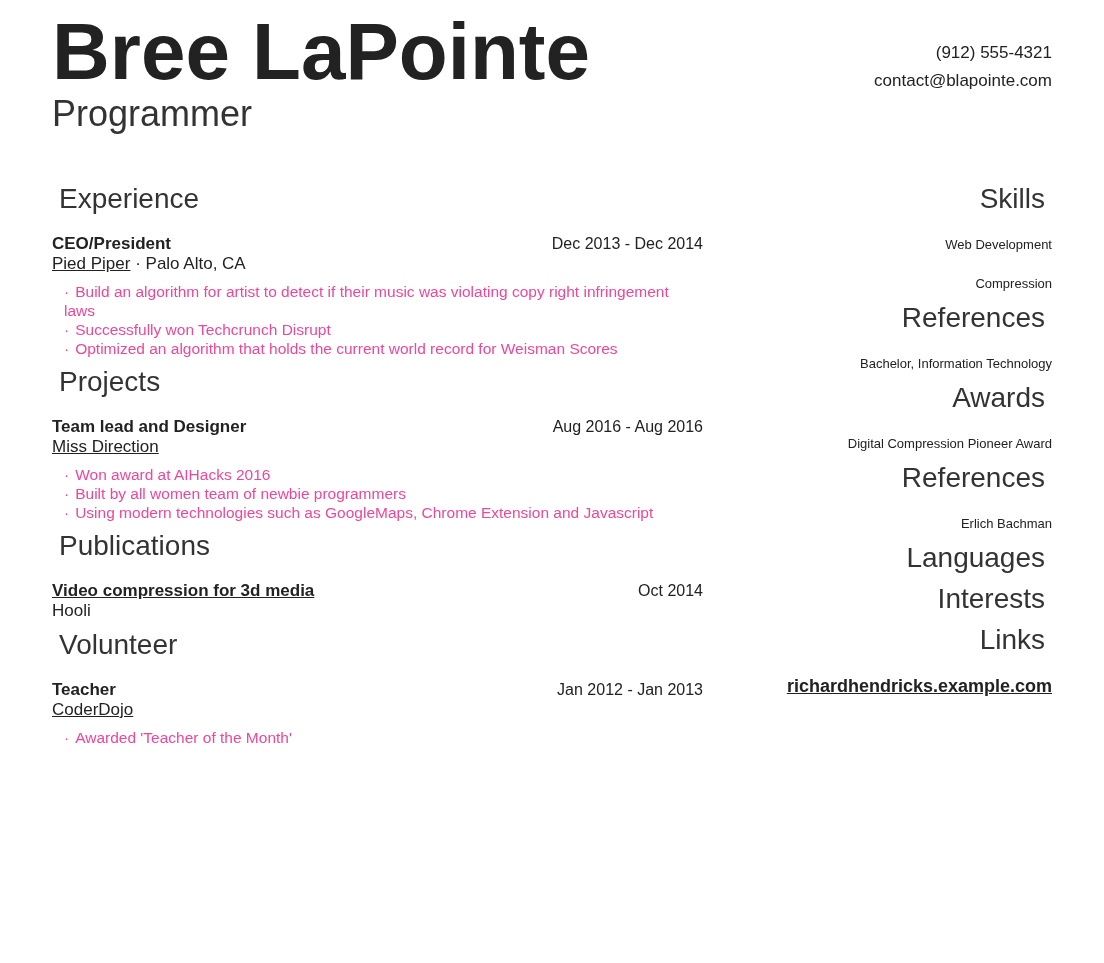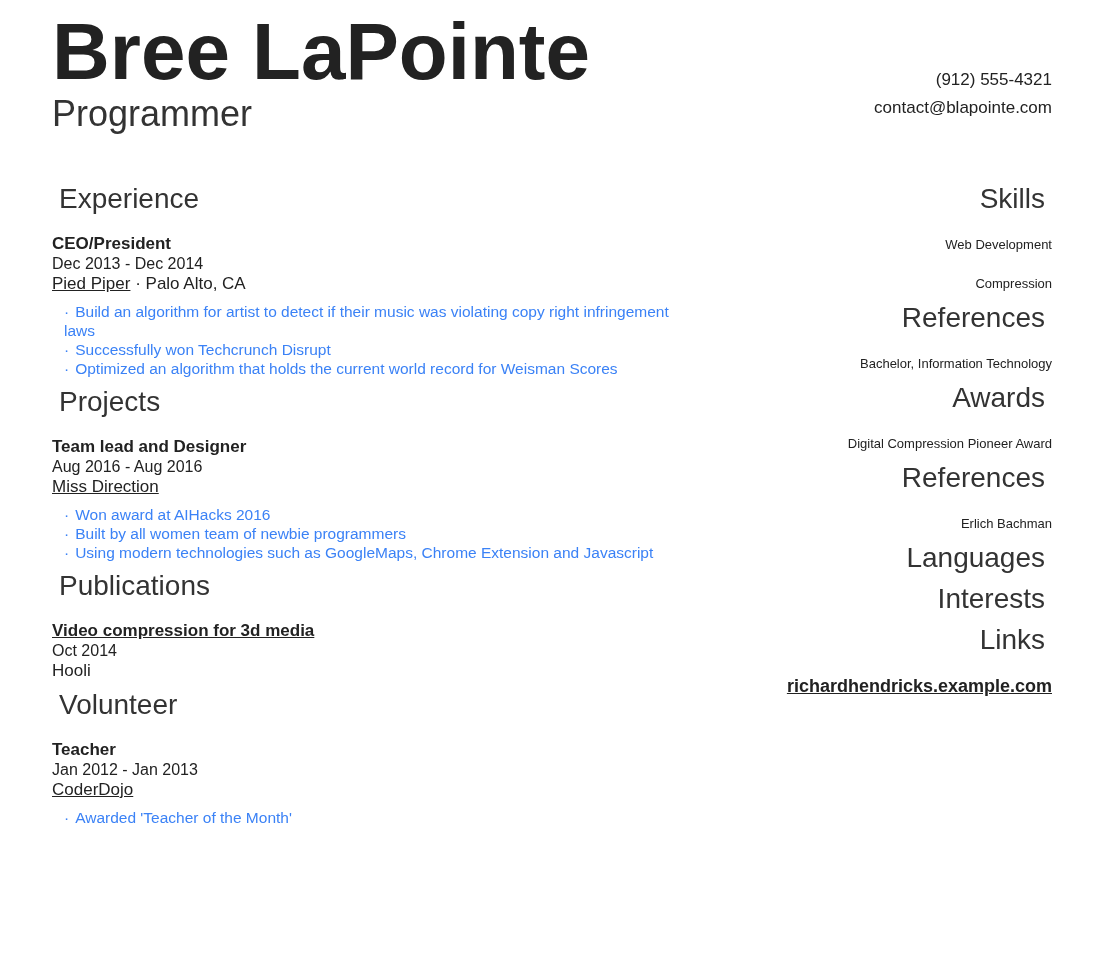--- a/index.html
+++ b/index.html
@@ -38,21 +38,21 @@
     letter-spacing: 0;
     white-space: nowrap;
   }
   .role {
     font-size: 36px;
     line-height: 40px;
     font-weight: 400;
     color: #333333;
   }
   .contact {
-    margin-top: 56px;
+    margin-top: 29px;
     text-align: right;
     font-size: 17px;
     line-height: 28px;
     color: #222222;
     white-space: nowrap;
   }
 
   
   .columns {
     display: flex;
@@ -73,21 +73,20 @@
   .mt46 { margin-top: 46px; }
   .mt45 { margin-top: 45px; }
 
   
   .entry { margin-top: 18px; }
   .entry-head {
     display: flex;
     justify-content: space-between;
     align-items: baseline;
     line-height: 20px;
-    flex-direction: column;
   }
   .entry-title {
     font-size: 17px;
     font-weight: 700;
     color: #222222;
   }
   .entry-date {
     font-size: 16px;
     font-weight: 400;
     color: #222222;
@@ -102,21 +101,21 @@
     color: inherit;
     text-decoration: underline;
     cursor: pointer;
   }
   ul.bullets {
     list-style: none;
     margin: 8px 0 0 0;
     padding: 0 0 0 12px;
     font-size: 15.5px;
     line-height: 19px;
-    color: #3b82f6;
+    color: #ec4899;
   }
   ul.bullets li::before {
     content: "\00B7";
     margin-right: 6px;
   }
 
   
   .r-item {
     font-size: 13px;
     line-height: 20px;

